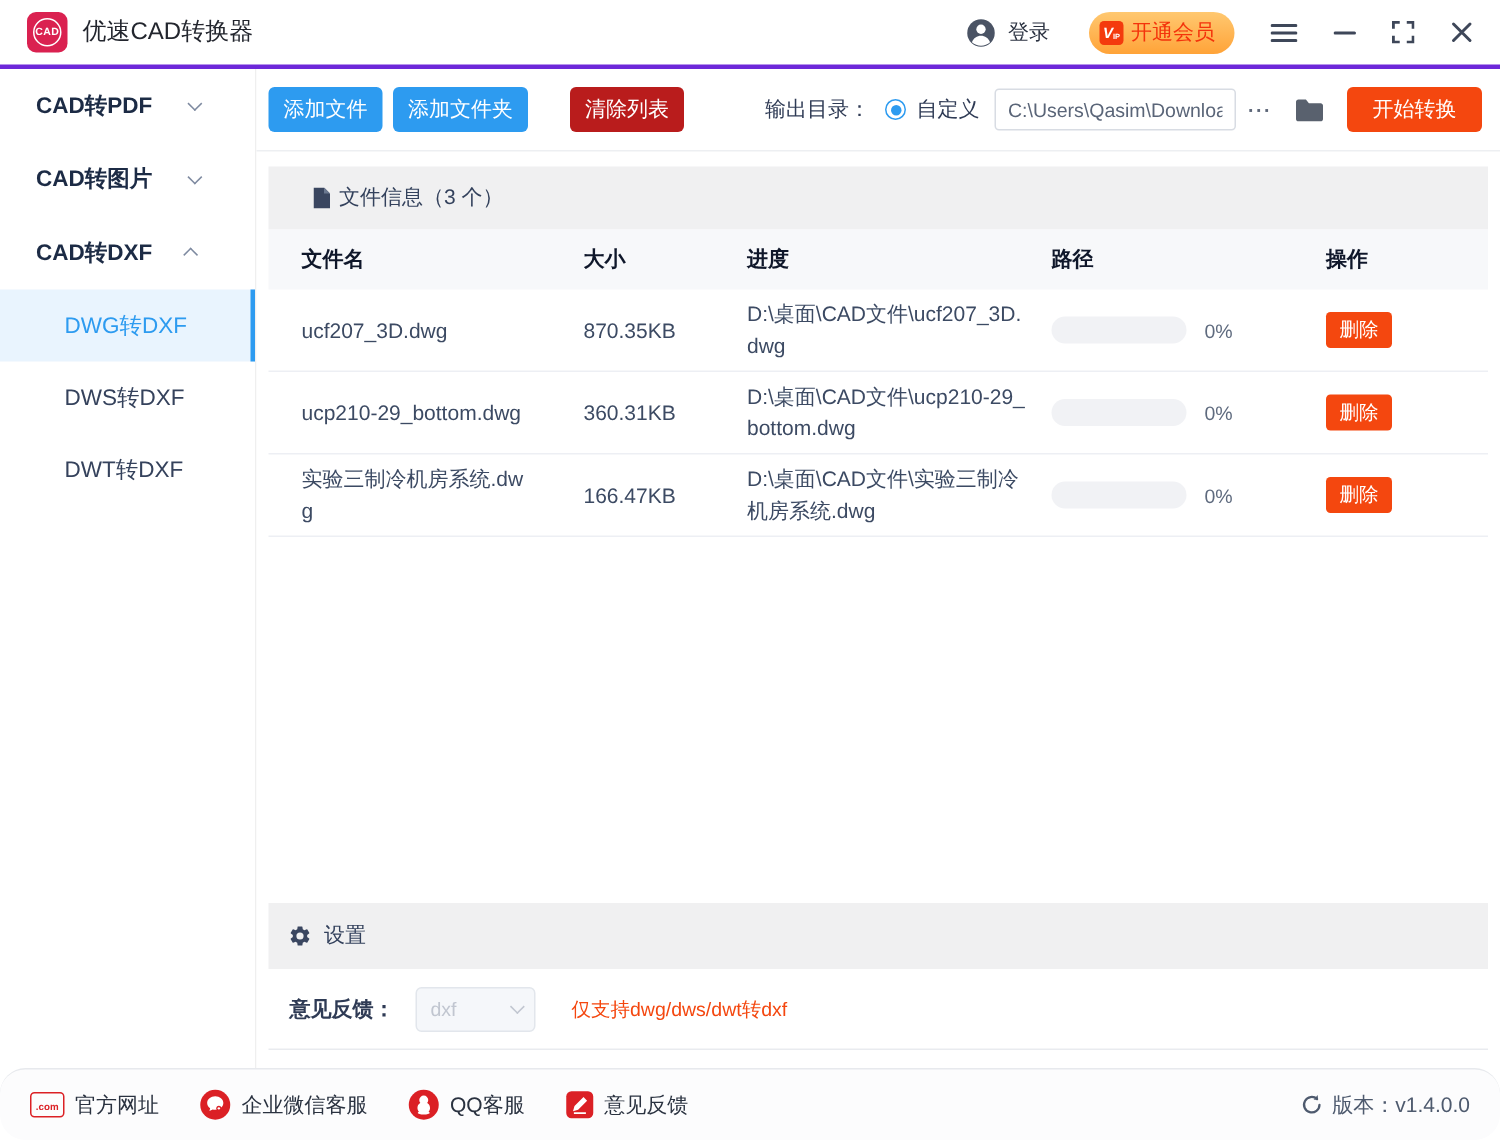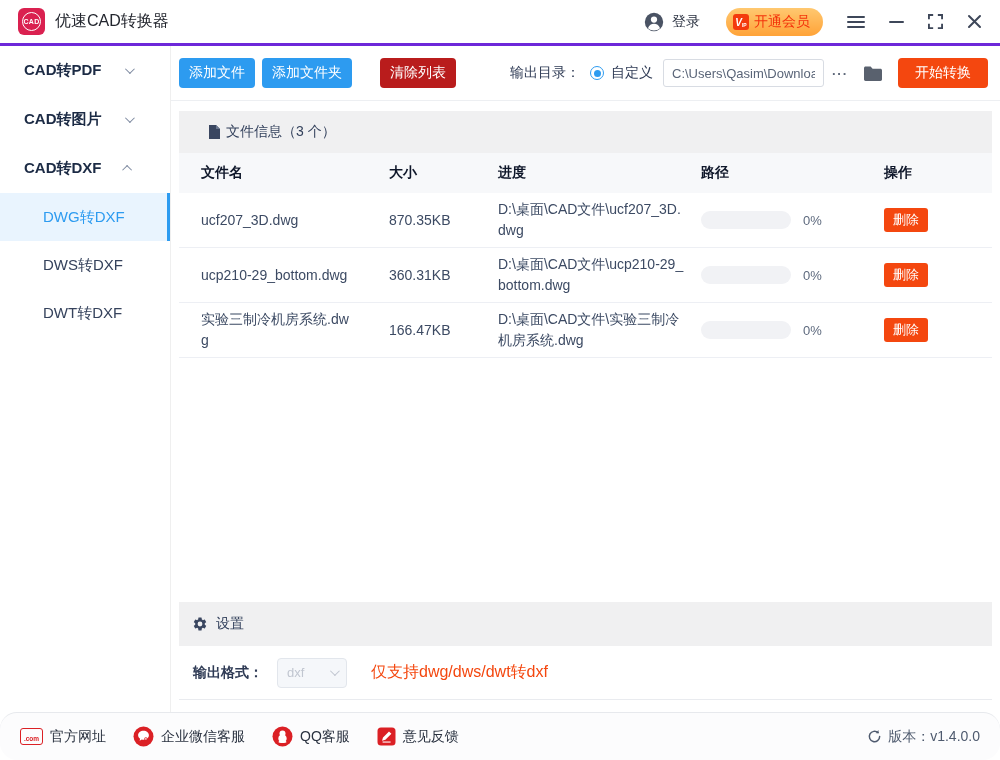--- a/index.html
+++ b/index.html
@@ -61,23 +61,23 @@
   .pbar { width:90px; height:18px; border-radius:9px; background:#F1F2F5; overflow:hidden; }
   .pbar-fill { height:100%; background:#2D9BF0; border-radius:9px; }
   .pct { font-size:13px; color:#5E6A7E; }
   .btn-del { background:#F4470F; color:#fff; border:none; border-radius:3px; height:24px; padding:0 9px; font-size:13px; cursor:pointer; font-family:inherit; }
   .grow { flex:1; }
 
   
   .settings-header { height:44px; flex:0 0 44px; background:#F0F0F1; display:flex; align-items:center; gap:8px; padding:0 13px; }
   .settings-row { height:54px; flex:0 0 54px; display:flex; align-items:center; padding-left:14px; border-bottom:1px solid #E9EBEF; margin-bottom:12px; }
   .fmt-label { font-size:14px; font-weight:bold; color:#2F3B55; }
-  .select { margin-left:14px; width:70px; height:30px; background:#F5F7FA; border:1px solid #E2E6EC; border-radius:4px; display:flex; align-items:center; padding:0 9px; color:#C1C6D0; font-size:13px; cursor:not-allowed; }
+  .select { margin-left:14px; width:80px; height:30px; background:#F5F7FA; border:1px solid #E2E6EC; border-radius:4px; display:flex; align-items:center; padding:0 9px; color:#C1C6D0; font-size:13px; cursor:not-allowed; }
   .select .chev { border-color:#C1C6D0; margin-left:auto; }
-  .note { margin-left:24px; color:#F4470F; font-size:16px; }
+  .note { margin-left:24px; color:#F4470F; font-size:13px; }
 
   
   .footer { height:48px; flex:0 0 48px; border-top:1px solid #E7E9ED; background:#FCFCFD; display:flex; align-items:center; padding:0 20px;border-radius:17px; }
   .f-link { display:flex; align-items:center; gap:7px; font-size:14px; color:#2A3240; cursor:pointer; margin-right:27px; }
   .dotcom-box { width:23px; height:17px; border:1.6px solid #DB2025; border-radius:3px; display:flex; align-items:flex-end; justify-content:center; color:#DB2025; font-size:6.5px; font-weight:bold; padding-bottom:1.5px; line-height:1; }
   .version { margin-left:auto; display:flex; align-items:center; gap:6px; font-size:14px; color:#4E5A6E; cursor:pointer; }
 </style>
 </head>
 <body>
 
@@ -238,21 +238,21 @@
         <div class="grow"></div>
 
         <div class="settings-header">
           <svg width="16" height="16" viewBox="0 0 24 24">
             <path fill="#3A4660" d="M19.14 12.94c.04-.3.06-.61.06-.94 0-.32-.02-.64-.07-.94l2.03-1.58a.49.49 0 0 0 .12-.61l-1.92-3.32a.49.49 0 0 0-.59-.22l-2.39.96c-.5-.38-1.03-.7-1.62-.94l-.36-2.54a.48.48 0 0 0-.48-.41h-3.84c-.24 0-.43.17-.47.41l-.36 2.54c-.59.24-1.13.57-1.62.94l-2.39-.96a.49.49 0 0 0-.59.22L2.74 8.87c-.12.21-.08.47.12.61l2.03 1.58c-.05.3-.09.63-.09.94s.02.64.07.94l-2.03 1.58a.49.49 0 0 0-.12.61l1.92 3.32c.12.22.37.29.59.22l2.39-.96c.5.38 1.03.7 1.62.94l.36 2.54c.05.24.24.41.48.41h3.84c.24 0 .44-.17.47-.41l.36-2.54c.59-.24 1.13-.56 1.62-.94l2.39.96c.22.08.47 0 .59-.22l1.92-3.32c.12-.22.07-.47-.12-.61l-2.01-1.58zM12 15.6A3.6 3.6 0 1 1 12 8.4a3.6 3.6 0 0 1 0 7.2z"></path>
           </svg>
           <span class="sec-title">设置</span>
         </div>
 
         <div class="settings-row">
-          <span class="fmt-label">输出格式：</span>
+          <span class="fmt-label">意见反馈：</span>
           <div class="select">
             <span>dxf</span>
             <span class="chev"></span>
           </div>
           <span class="note">仅支持dwg/dws/dwt转dxf</span>
         </div>
       </div>
     </div>
   </div>
 

